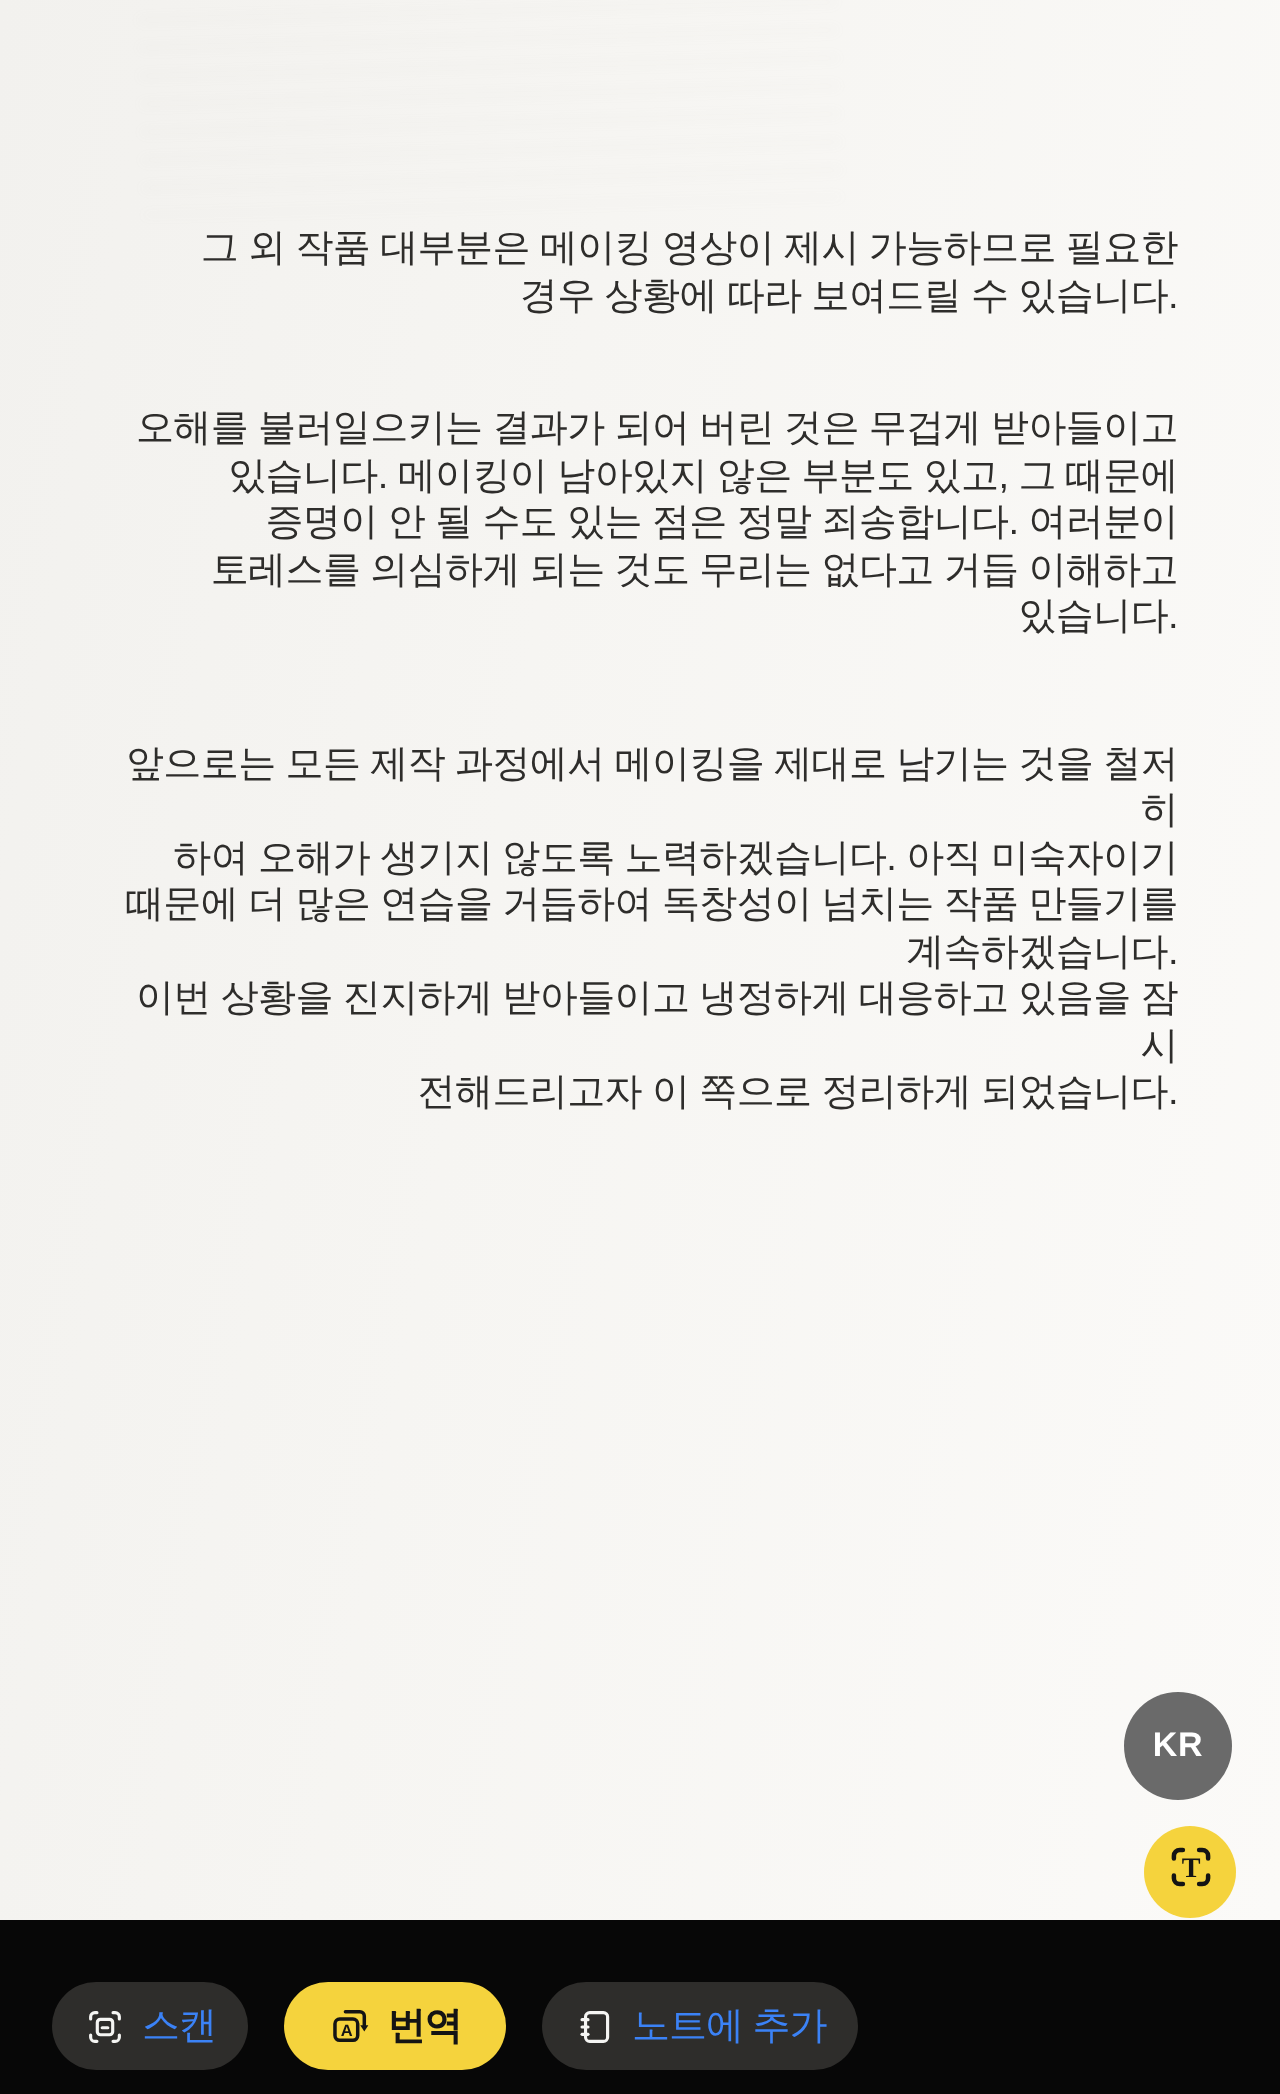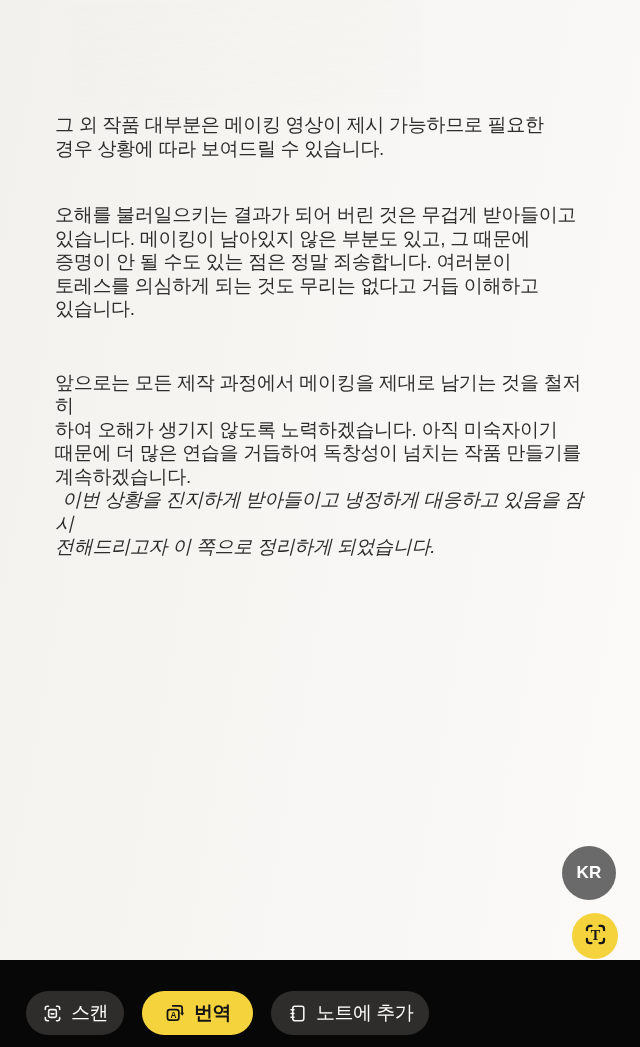--- a/index.html
+++ b/index.html
@@ -15,24 +15,24 @@
   }
   .ghost{
     position:absolute;left:70px;top:4px;width:350px;height:100px;
     background:repeating-linear-gradient(180deg,#b9b7b2 0 3px,transparent 3px 14px);
     opacity:0.05;filter:blur(3px);transform:rotate(-1.5deg);
   }
   .doc-text{
     position:absolute;left:55px;top:113px;width:534px;
     color:#2e2d2b;font-size:19px;line-height:23.5px;letter-spacing:-0.3px;
   }
-  .para{margin:0;white-space:pre-line;}
+  .para{margin:0;white-space:pre-line;text-align:right;}
   .para.p2{margin-top:43px;}
   .para.p3{margin-top:50px;}
-  .para.p4{margin-top:0;text-indent:7px;font-style:italic;}
+  .para.p4{margin-top:0;text-indent:7px;}
   .signature{
     margin-top:72px;text-align:right;padding-right:32px;
     font-family:"Liberation Serif","DejaVu Serif",serif;
     font-size:22px;line-height:28px;color:#33332f;letter-spacing:2px;
   }
   
   .lang-badge{
     position:absolute;left:562px;top:846px;width:54px;height:54px;border-radius:50%;
     background:var(--badge-gray,#6a6a6a);color:#fff;
     display:flex;align-items:center;justify-content:center;
@@ -44,21 +44,21 @@
     display:flex;align-items:center;justify-content:center;cursor:pointer;z-index:3;
   }
   
   .toolbar{
     position:absolute;left:0;top:960px;width:640px;height:87px;
     background:var(--toolbar-black,#070707);
   }
   .pill-row{position:absolute;left:26px;top:31px;display:flex;gap:18px;}
   .pill{
     height:44px;border-radius:22px;border:none;cursor:pointer;
-    background:var(--pill-dark,#2e2d2b);color:#ffffff;
+    background:var(--pill-dark,#2e2d2b);color:#3b82f6;
     display:flex;align-items:center;gap:8px;padding:16px 16px;
     font-family:"Liberation Sans",sans-serif;
     font-size:19px;font-weight:500;letter-spacing:-0.5px;white-space:nowrap;
   }
   .pill.active{
     background:var(--accent-yellow,#f5d33d);color:#141414;font-weight:700;padding:0 22px;
   }
   .pill .ic{display:flex;align-items:center;justify-content:center;}
 </style>
 </head>

